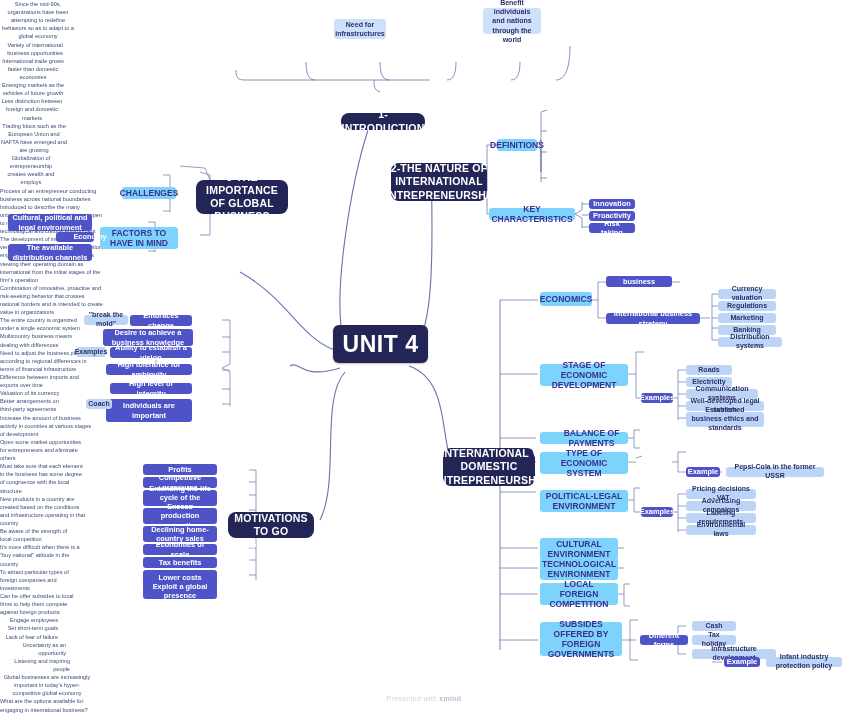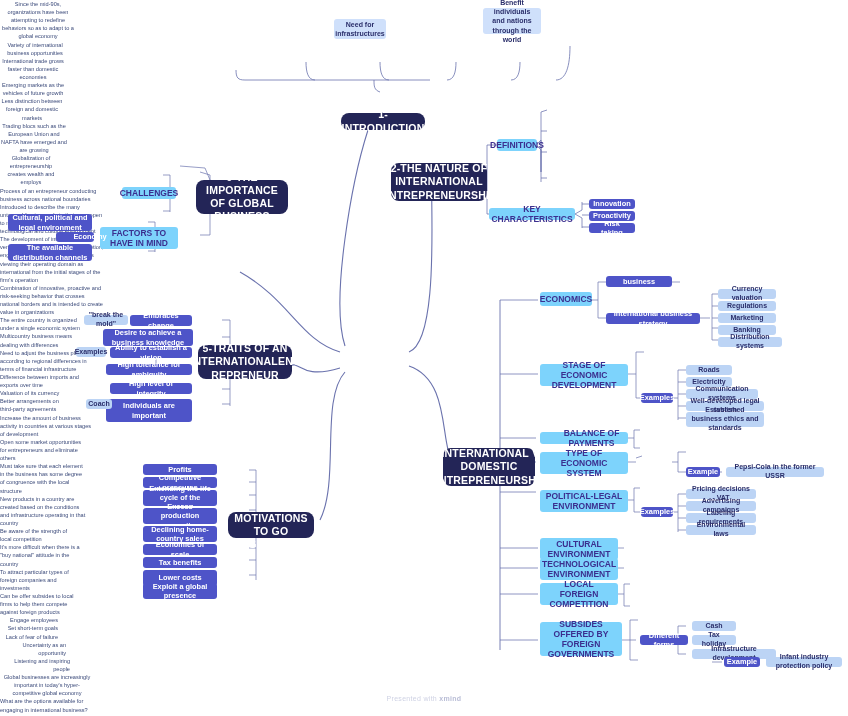--- a/index.html
+++ b/index.html
@@ -147,20 +147,23 @@
       <path d="M163,352 L156,352 M156,340 L156,366 M156,340 L150,340 M156,352 L150,352 M156,366 L150,366"></path>
       <path d="M128,352 L120,352"></path>
 
       <path d="M218,205 L210,205 M210,175 L210,235 M210,175 L200,172 M210,235 L200,235"></path>
       <path d="M178,193 L170,193 M170,175 L170,212 M170,175 L163,175 M170,193 L163,193 M170,211 L163,211"></path>
       <path d="M163,235 L155,235 M155,222 L155,252 M155,222 L148,222 M155,236 L148,236 M155,251 L148,251"></path>
       <path d="M210,180 L205,168 L180,166"></path>
     </g>
   </svg>
 
+  <div class="node central" style="left:333px;top:325px;width:95px;height:38px;">
+    <span>UNIT 4</span>
+  </div>
 
   <div class="node main" style="left:341px;top:113px;width:84px;height:17px;">
     <span>1-INTRODUCTION</span>
   </div>
   <div class="plain center" style="left:345px;top:82px;width:76px;">Since the mid-90s, organizations have been attempting to redefine behaviors so as to adapt to a global economy</div>
 
   <div class="plain center" style="left:202px;top:50px;width:70px;">Variety of international business opportunities</div>
   <div class="plain center" style="left:274px;top:44px;width:66px;">International trade grows faster than domestic economies</div>
   <div class="plain center" style="left:348px;top:44px;width:66px;">Emerging markets as the vehicles of future growth</div>
   <div class="node paleblue" style="left:334px;top:19px;width:52px;height:20px;">
@@ -354,23 +357,20 @@
   <div class="node violet" style="left:143px;top:557px;width:74px;height:11px;">
     <span>Tax benefits</span>
   </div>
   <div class="node violet" style="left:143px;top:570px;width:74px;height:16px;">
     <span>Lower costs</span>
   </div>
   <div class="node violet" style="left:143px;top:583px;width:74px;height:16px;">
     <span>Exploit a global presence</span>
   </div>
 
-  <div class="node main" style="left:198px;top:345px;width:94px;height:34px;">
-    <span>5-TRAITS OF AN INTERNATIONALENT REPRENEUR</span>
-  </div>
   <div class="node violet" style="left:130px;top:315px;width:62px;height:11px;">
     <span>Embraces change</span>
   </div>
   <div class="node lightblue" style="left:84px;top:315px;width:44px;height:10px;">
     <span>"break the mold"</span>
   </div>
   <div class="node violet" style="left:103px;top:329px;width:90px;height:17px;">
     <span>Desire to achieve a business knowledge</span>
   </div>
   <div class="node violet" style="left:110px;top:347px;width:82px;height:11px;">

